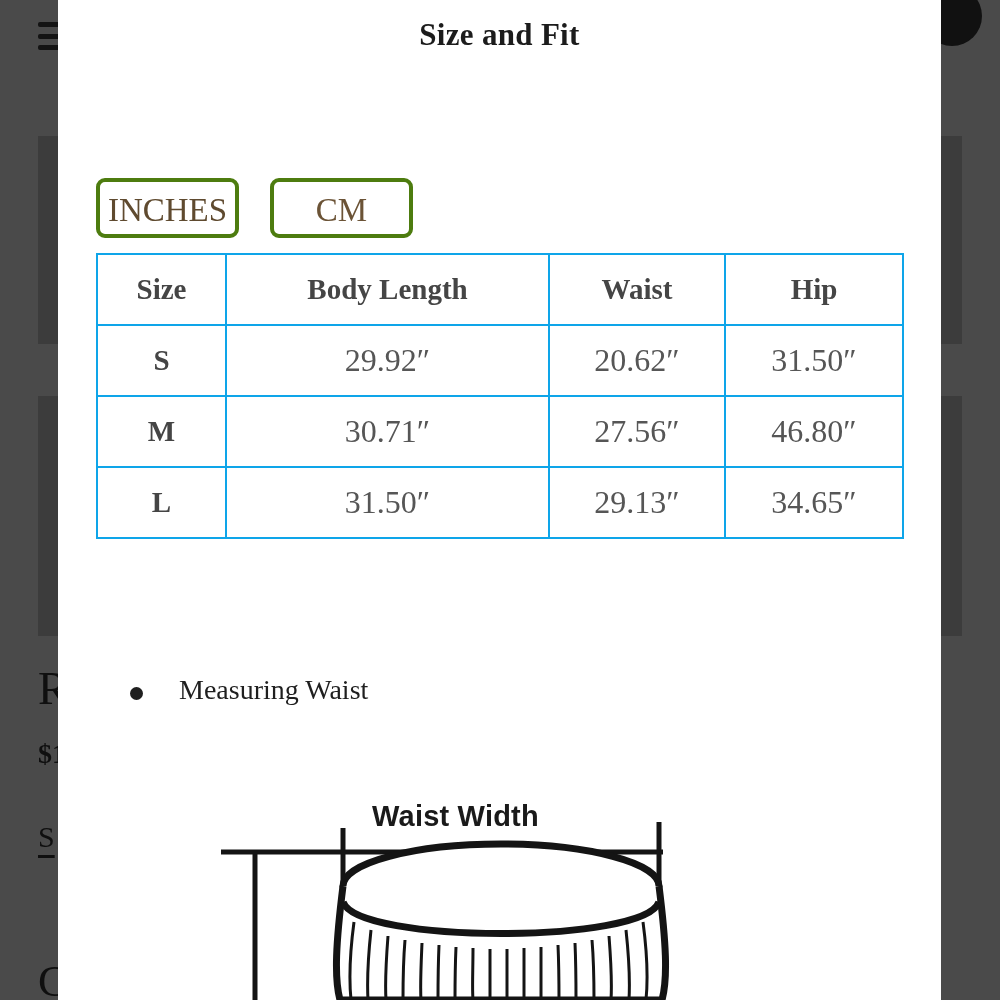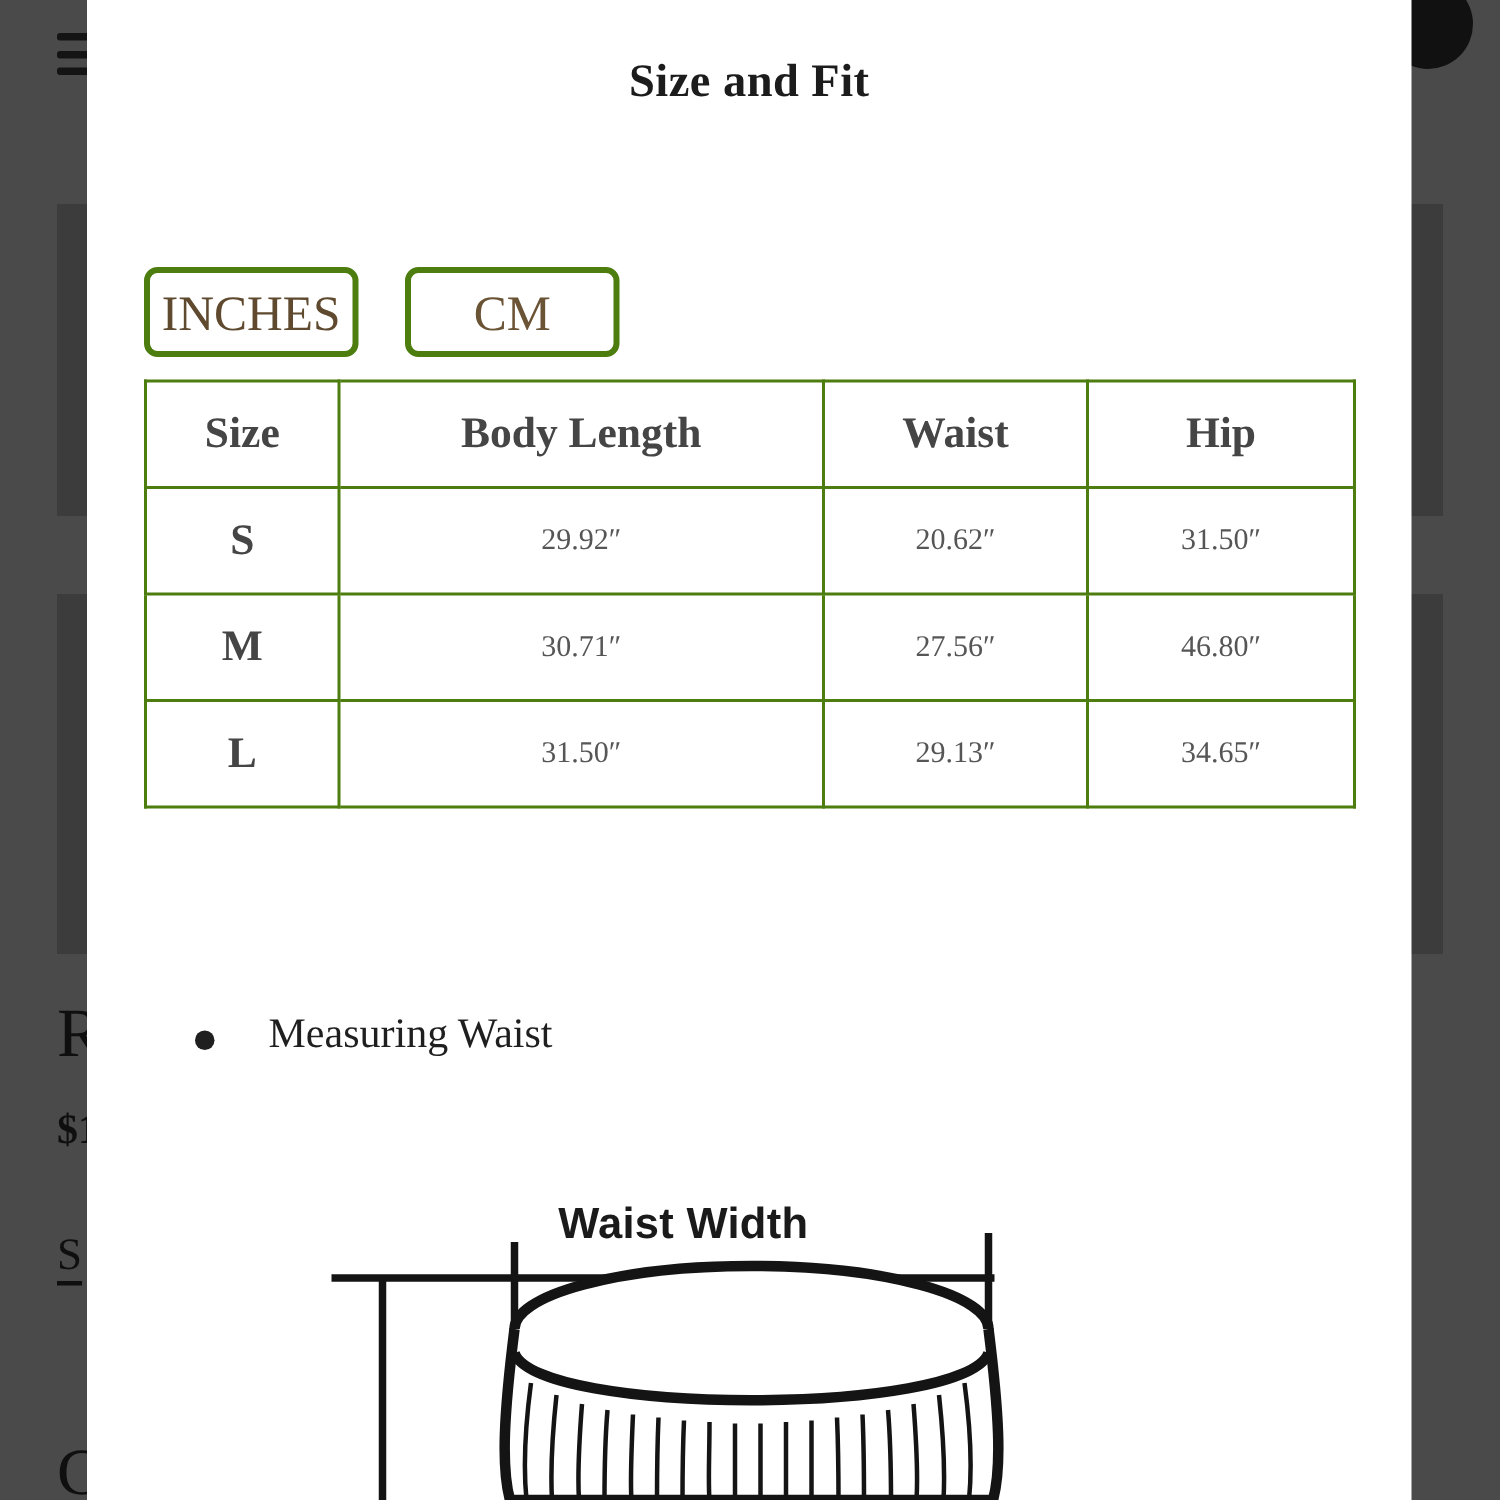--- a/index.html
+++ b/index.html
@@ -78,21 +78,21 @@
     height: 1000px;
     background: #ffffff;
     overflow: hidden;
   }
 
   .modal-title {
     text-align: center;
     font-size: 31px;
     color: #1c1c1c;
     letter-spacing: .3px;
-    padding-top: 36px;
+    padding-top: 17px;
   }
 
   
   .unit-toggle {
     position: absolute;
     left: 38px;
     top: 178px;
     display: flex;
     gap: 31px;
   }
@@ -119,34 +119,34 @@
   .size-table {
     position: absolute;
     left: 38px;
     top: 253px;
     width: 806px;
     border-collapse: collapse;
     table-layout: fixed;
   }
   .size-table th,
   .size-table td {
-    border: 2px solid #4d7c0f;
+    border: 2px solid #0ea5e9;
     height: 71px;
     text-align: center;
     vertical-align: middle;
     color: #4b4b4b;
     font-family: "Liberation Serif", "DejaVu Serif", serif;
   }
   .size-table th {
     font-size: 29px;
     font-weight: bold;
     color: #454545;
   }
   .size-table td {
-    font-size: 20px;
+    font-size: 32px;
     font-weight: normal;
     color: #565656;
   }
   .size-table td.size-cell {
     font-weight: bold;
     font-size: 29px;
     color: #454545;
   }
   .col-size   { width: 129px; }
   .col-body   { width: 323px; }

